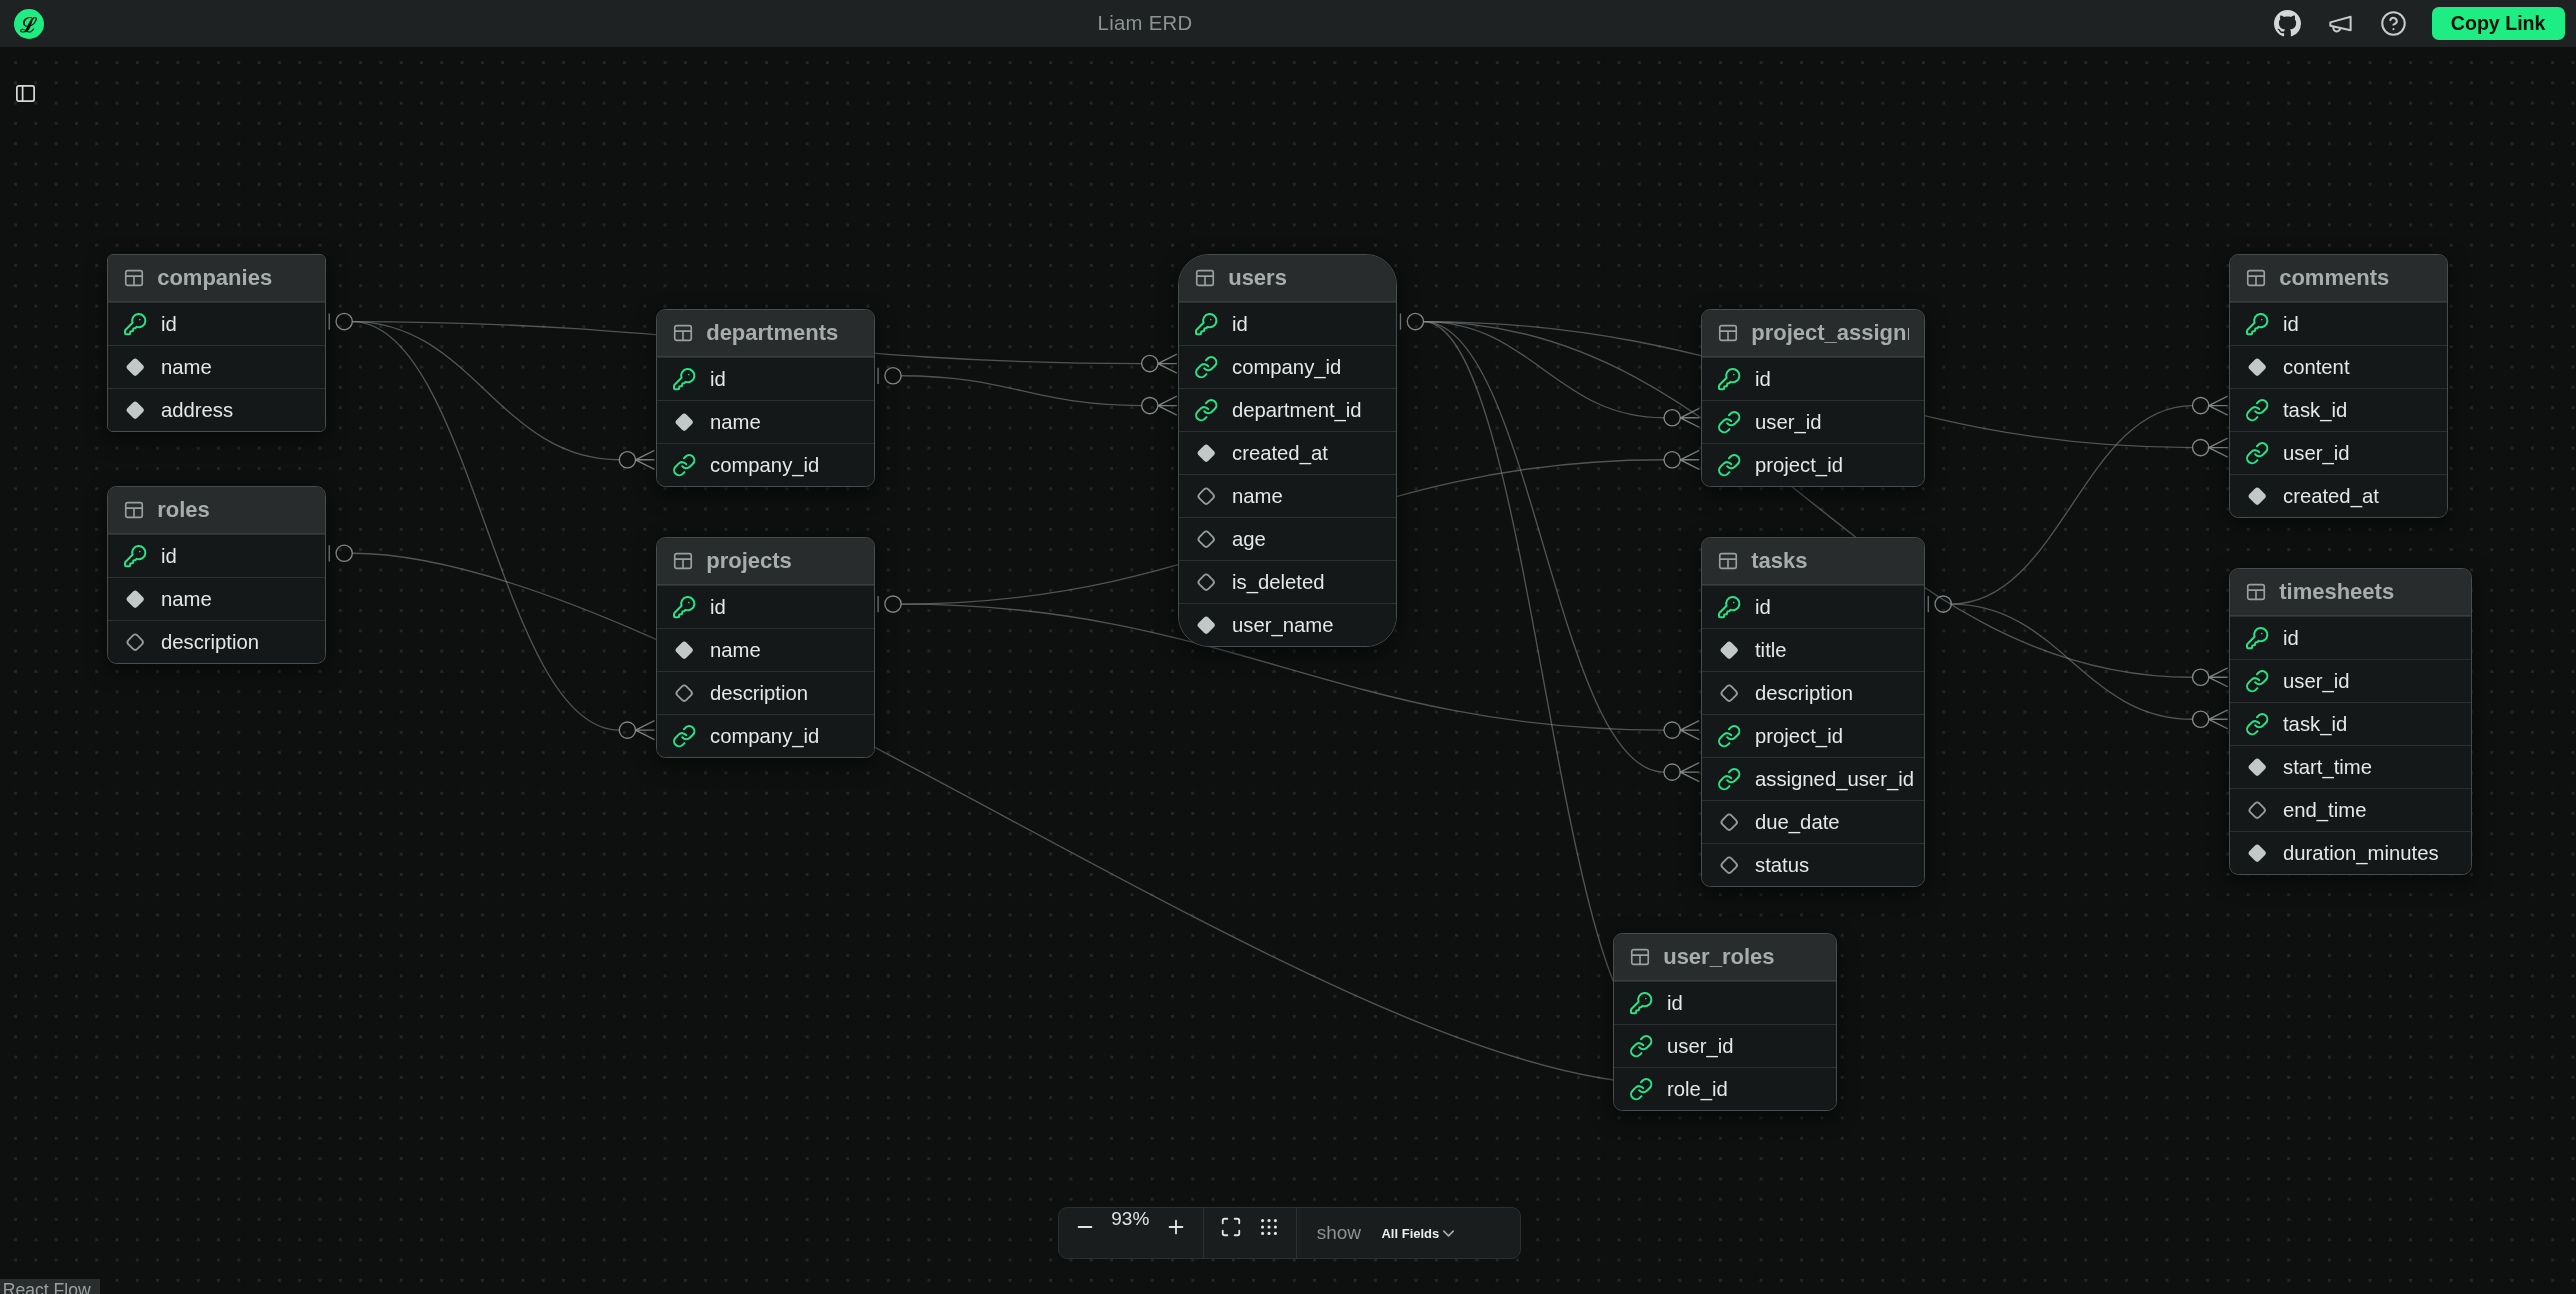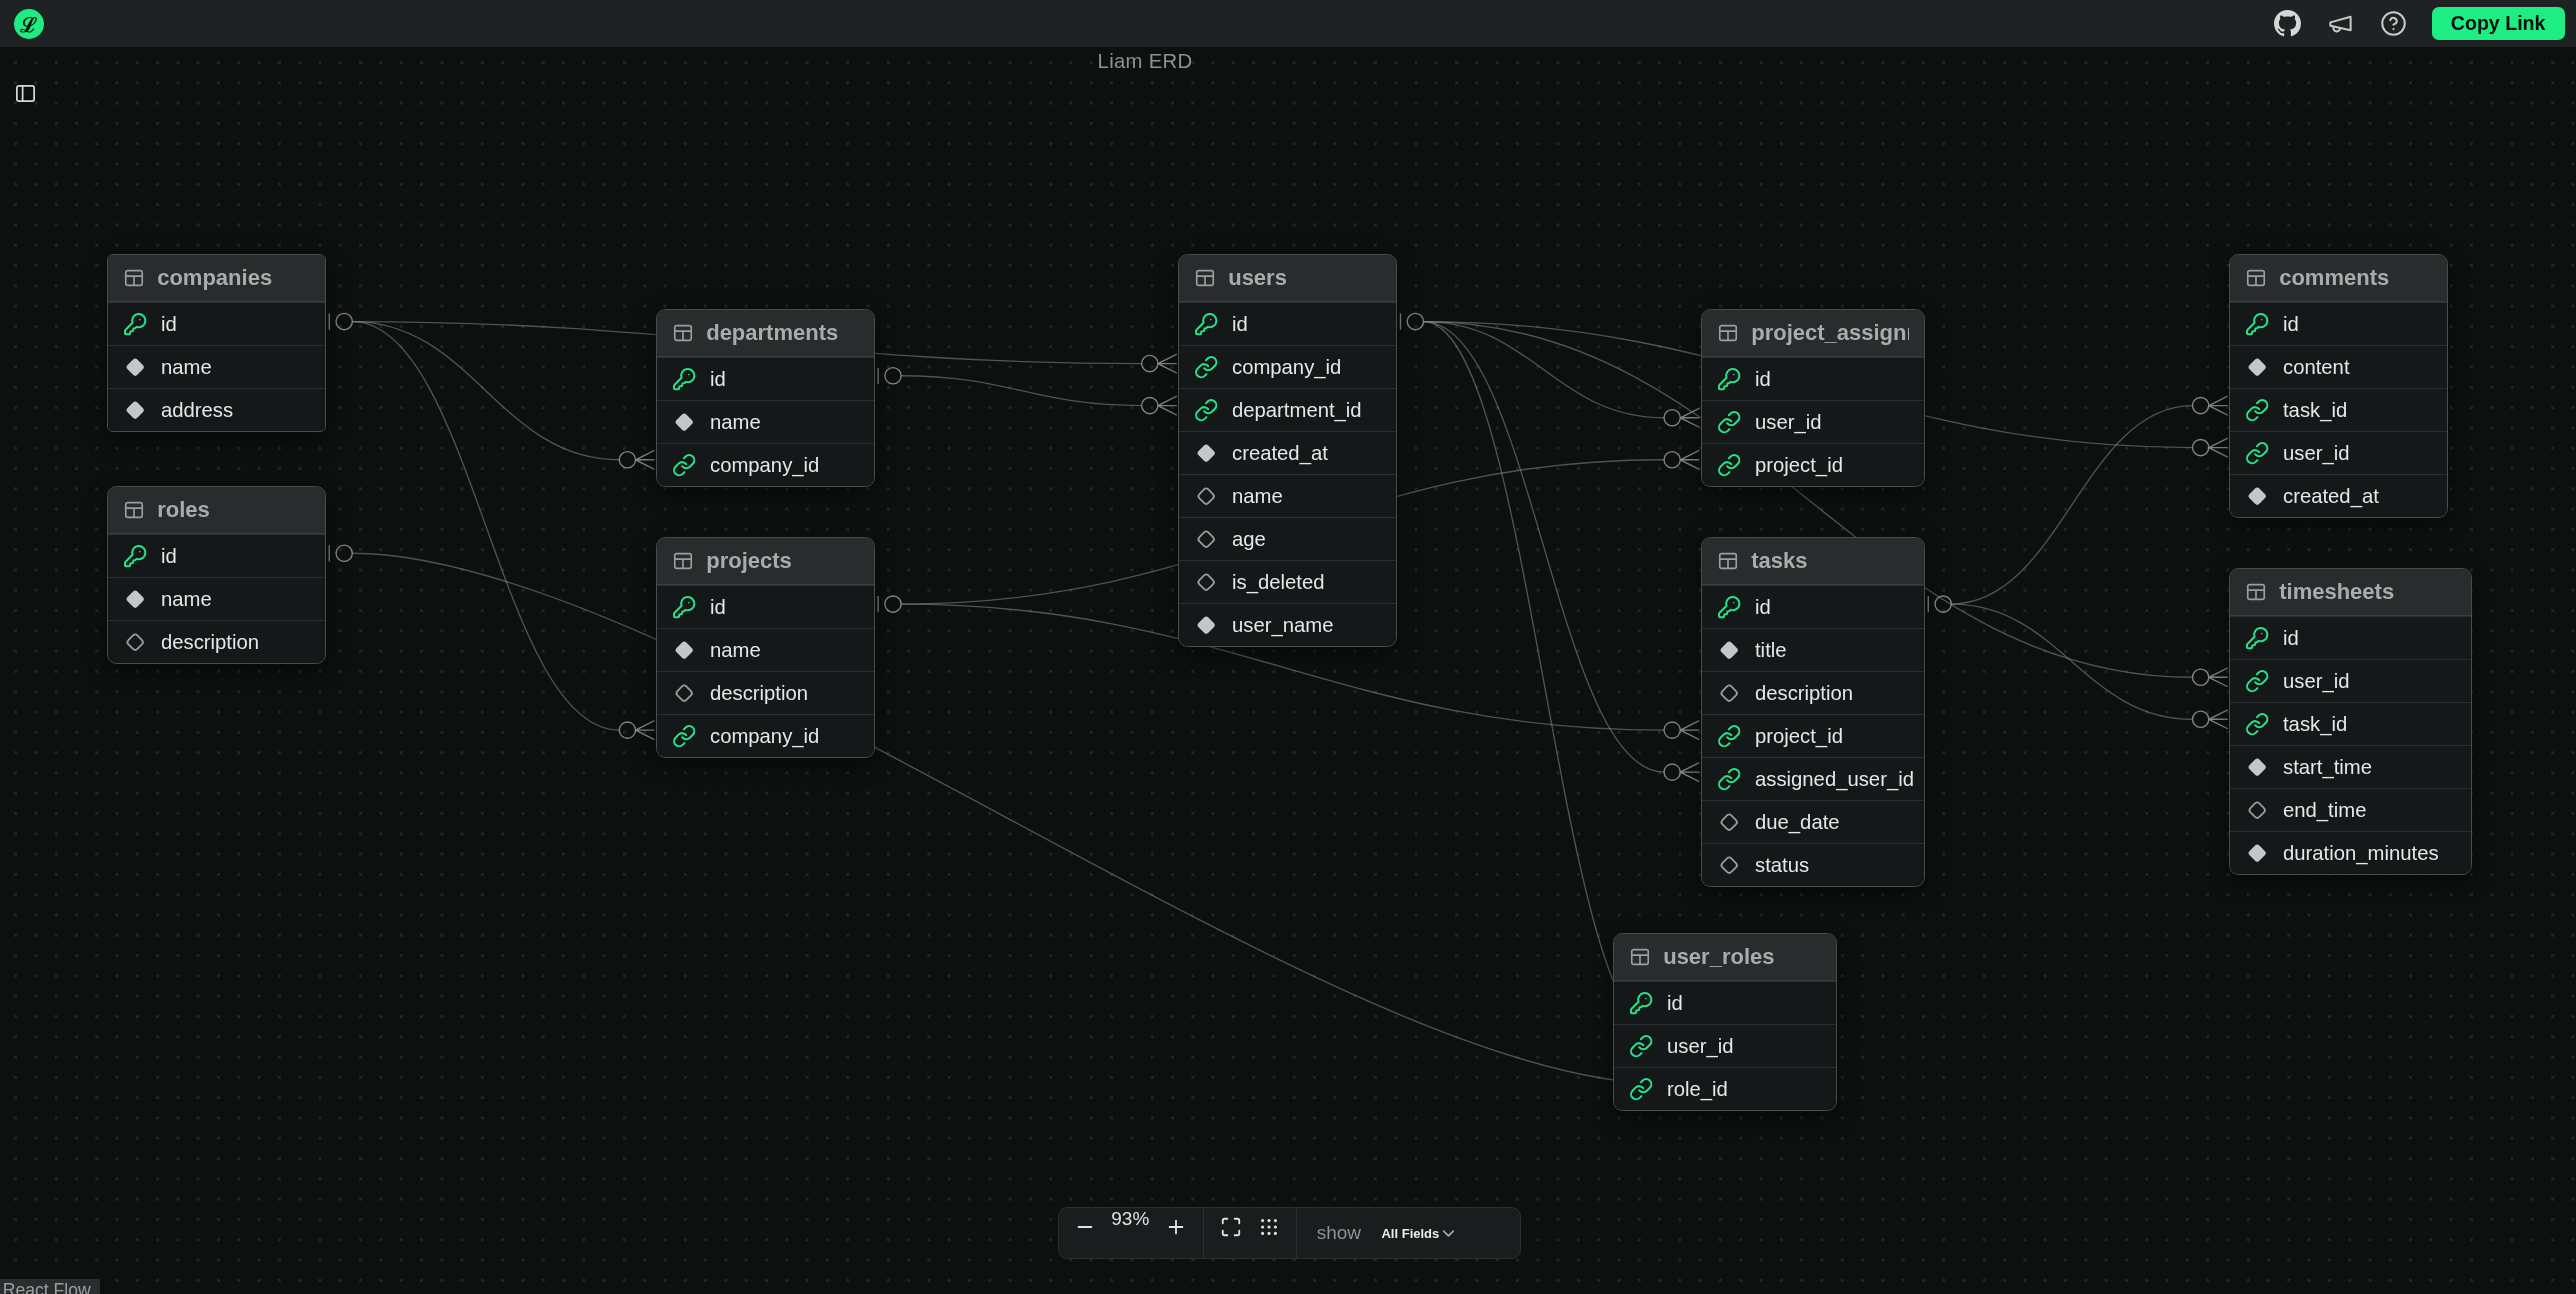--- a/index.html
+++ b/index.html
@@ -6,21 +6,21 @@
     font-family:"Liberation Sans",sans-serif;-webkit-font-smoothing:antialiased;}
   #app{position:relative;width:2576px;height:1294px;}
 
   
   #topbar{position:absolute;left:0;top:0;width:2576px;height:47px;background:#1f2222;
     display:flex;align-items:center;z-index:30;}
   #logo{position:absolute;left:13.6px;top:8.8px;width:30px;height:30px;border-radius:50%;
     background:#1ded83;display:flex;align-items:center;justify-content:center;
     color:#0b130e;font-size:20.3px;font-weight:700;font-family:"Liberation Serif",serif;cursor:pointer;}
   #app-title{position:absolute;left:1145px;top:0;height:47px;display:flex;align-items:center;
-    transform:translateX(-50%);color:#8d9292;font-size:20.3px;font-weight:500;letter-spacing:0.3px;margin-top:38px;}
+    transform:translateX(-50%);color:#8d9292;font-size:20.3px;font-weight:500;letter-spacing:0.3px;}
   #topbar-right{position:absolute;right:11.5px;top:0;height:47px;display:flex;align-items:center;gap:23px;}
   .tb-icon{width:30px;height:30px;display:flex;align-items:center;justify-content:center;cursor:pointer;}
   .tb-icon svg{width:27px;height:27px;}
   #copy-link{height:33px;padding:0 19px;border:none;border-radius:6.8px;background:#1ded83;
     color:#09110d;font-size:19.6px;font-weight:700;font-family:"Liberation Sans",sans-serif;cursor:pointer;}
 
   
   #canvas{position:absolute;left:0;top:47px;width:2576px;height:1247px;background:#0e1010;
     background-image:radial-gradient(circle,#232626 1.4px,transparent 1.5px);background-size:20.3px 20.3px;
     background-position:5.4px 5.4px;}
@@ -272,21 +272,21 @@
             <span class="c-label">description</span>
           </div>
           <div class="trow">
             <svg viewBox="0 0 24 24" fill="none" stroke="#27e287" stroke-width="2" stroke-linecap="round" stroke-linejoin="round">
               <path d="M10 13a5 5 0 0 0 7.54.54l3-3a5 5 0 0 0-7.07-7.07l-1.72 1.71"></path>
               <path d="M14 11a5 5 0 0 0-7.54-.54l-3 3a5 5 0 0 0 7.07 7.07l1.71-1.71"></path>
             </svg>
             <span class="c-label">company_id</span>
           </div>
         </div>
-        <div class="table" style="left: 1178px; top: 207px; width: 217px;">
+        <div class="table" style="left: 1178px; top: 207px; width: 217px; border-radius: 31px;">
           <div class="thead">
             <svg viewBox="0 0 24 24" fill="none" stroke="#9aa0a0" stroke-width="1.8" stroke-linejoin="round">
               <rect x="3" y="4" width="18" height="16" rx="2"></rect>
               <path d="M3 10h18"></path>
               <path d="M12 10v10"></path>
             </svg>
             <span class="t-label">users</span>
           </div>
           <div class="trow">
             <svg viewBox="0 0 24 24" fill="none" stroke="#27e287" stroke-width="2" stroke-linecap="round" stroke-linejoin="round">

